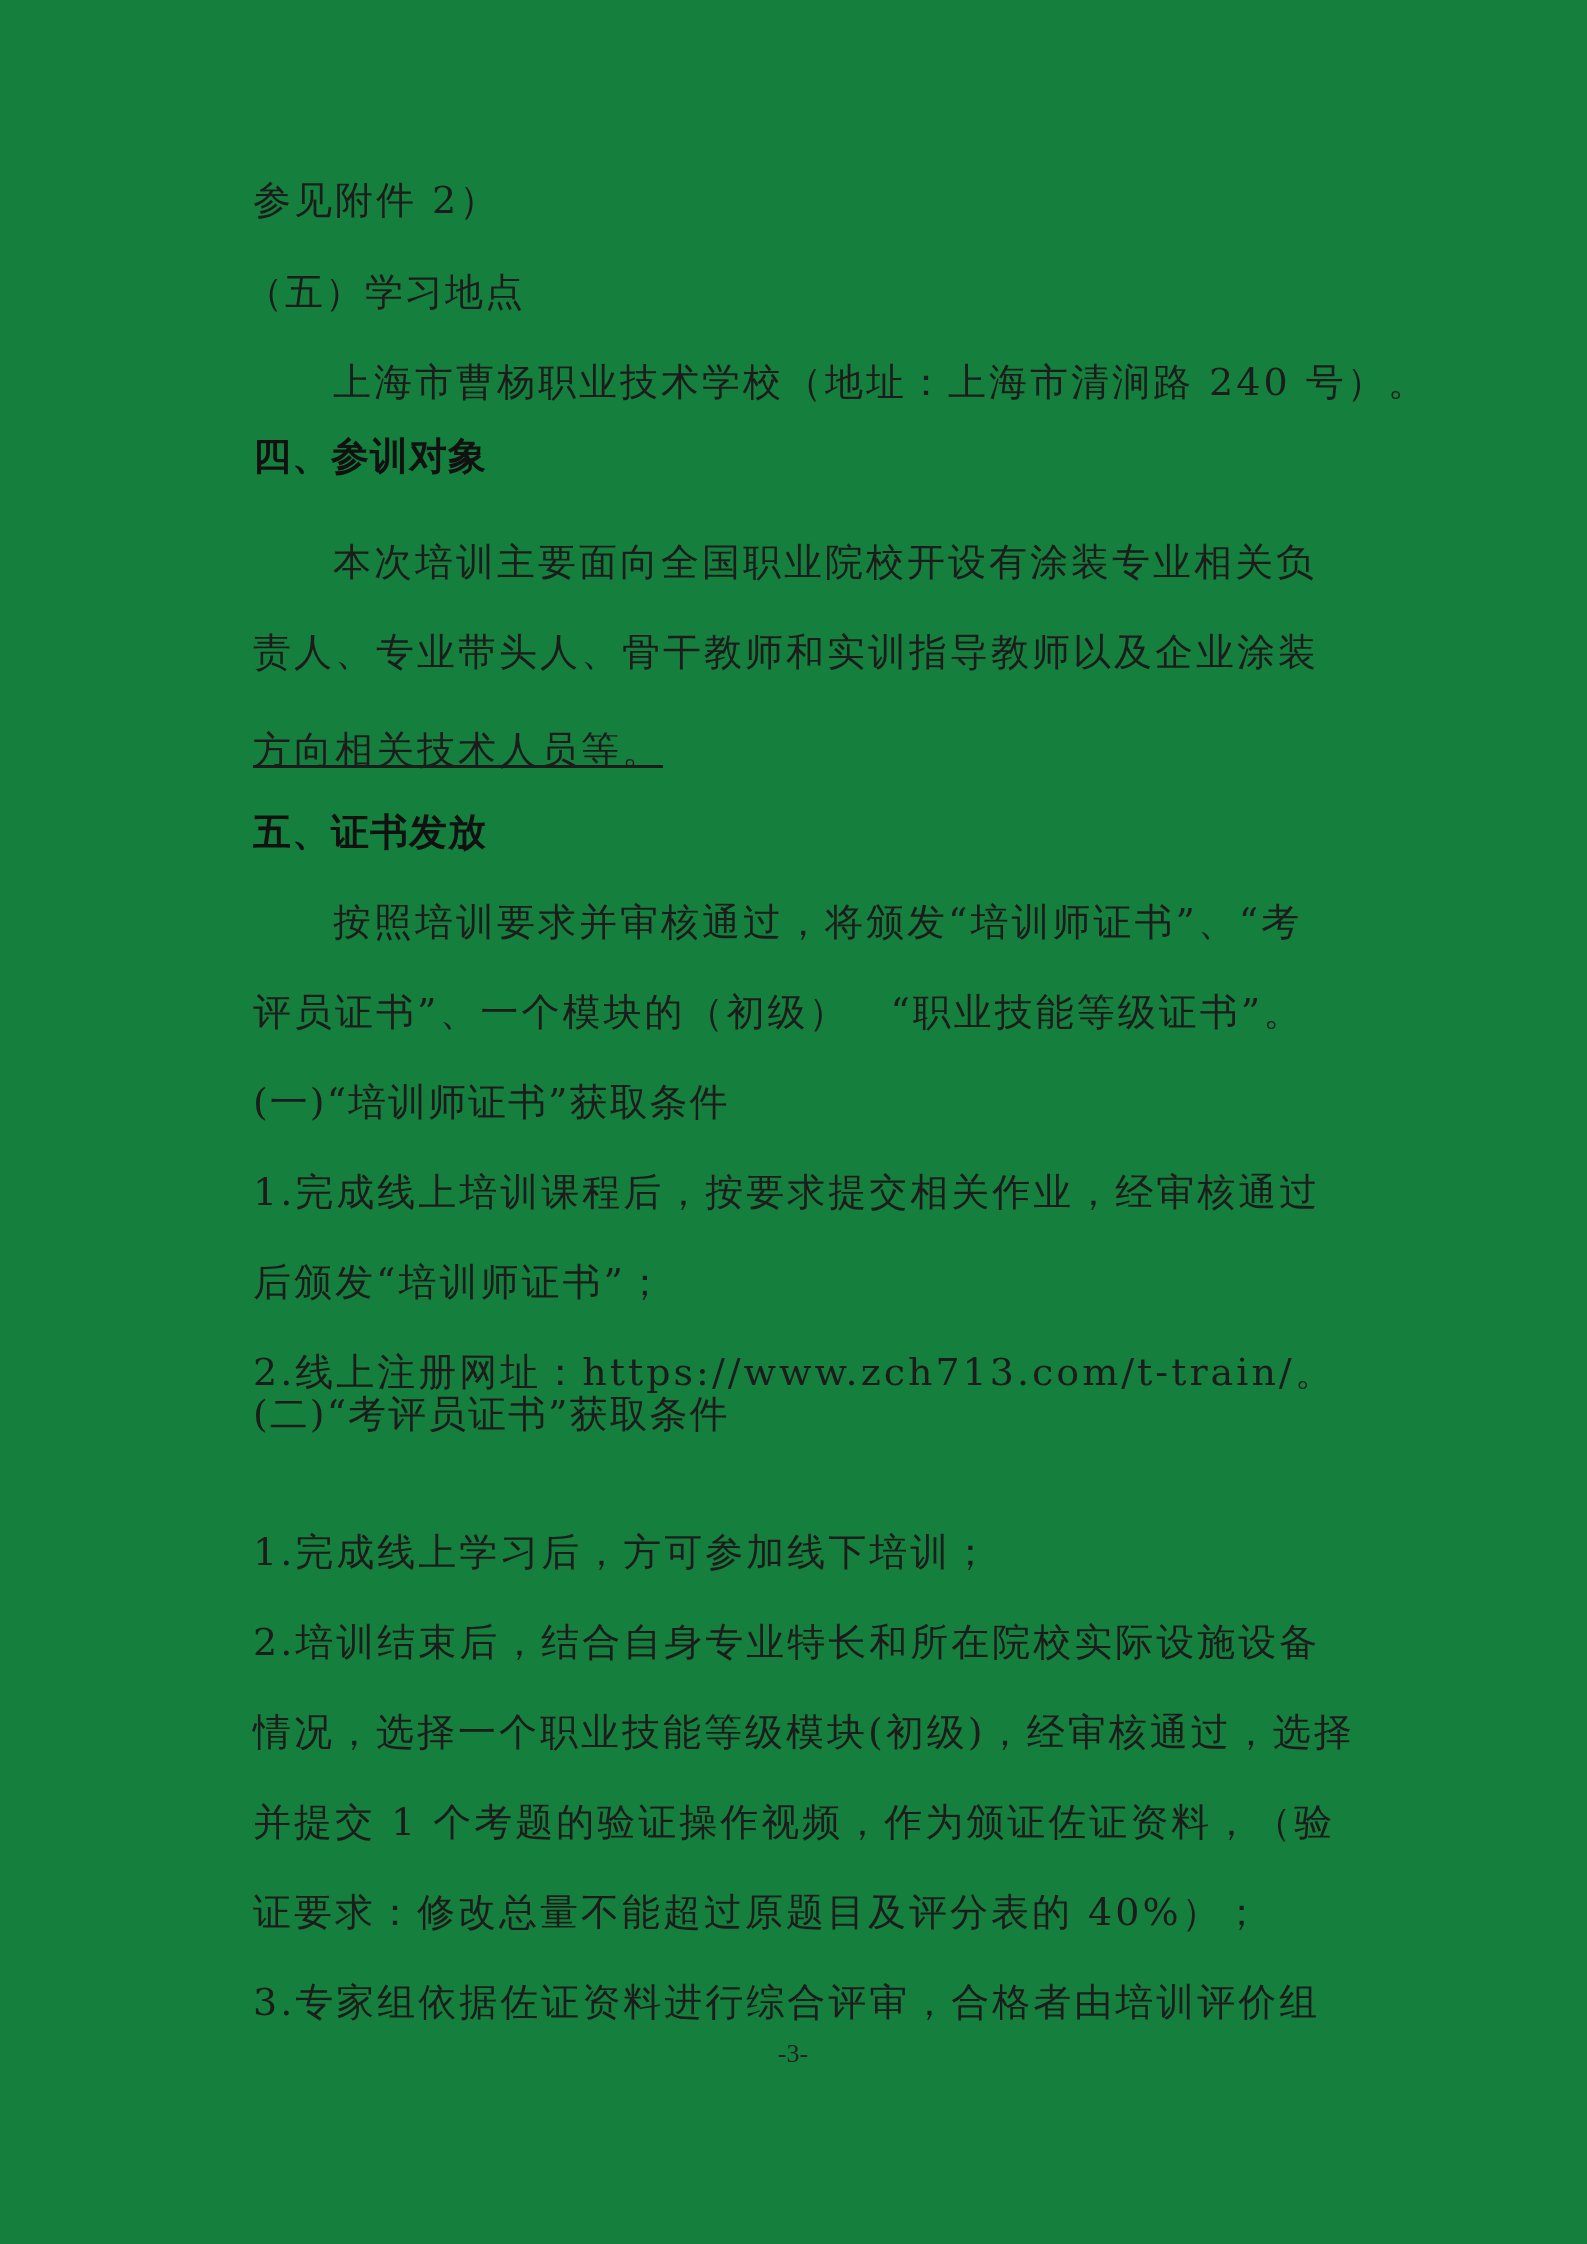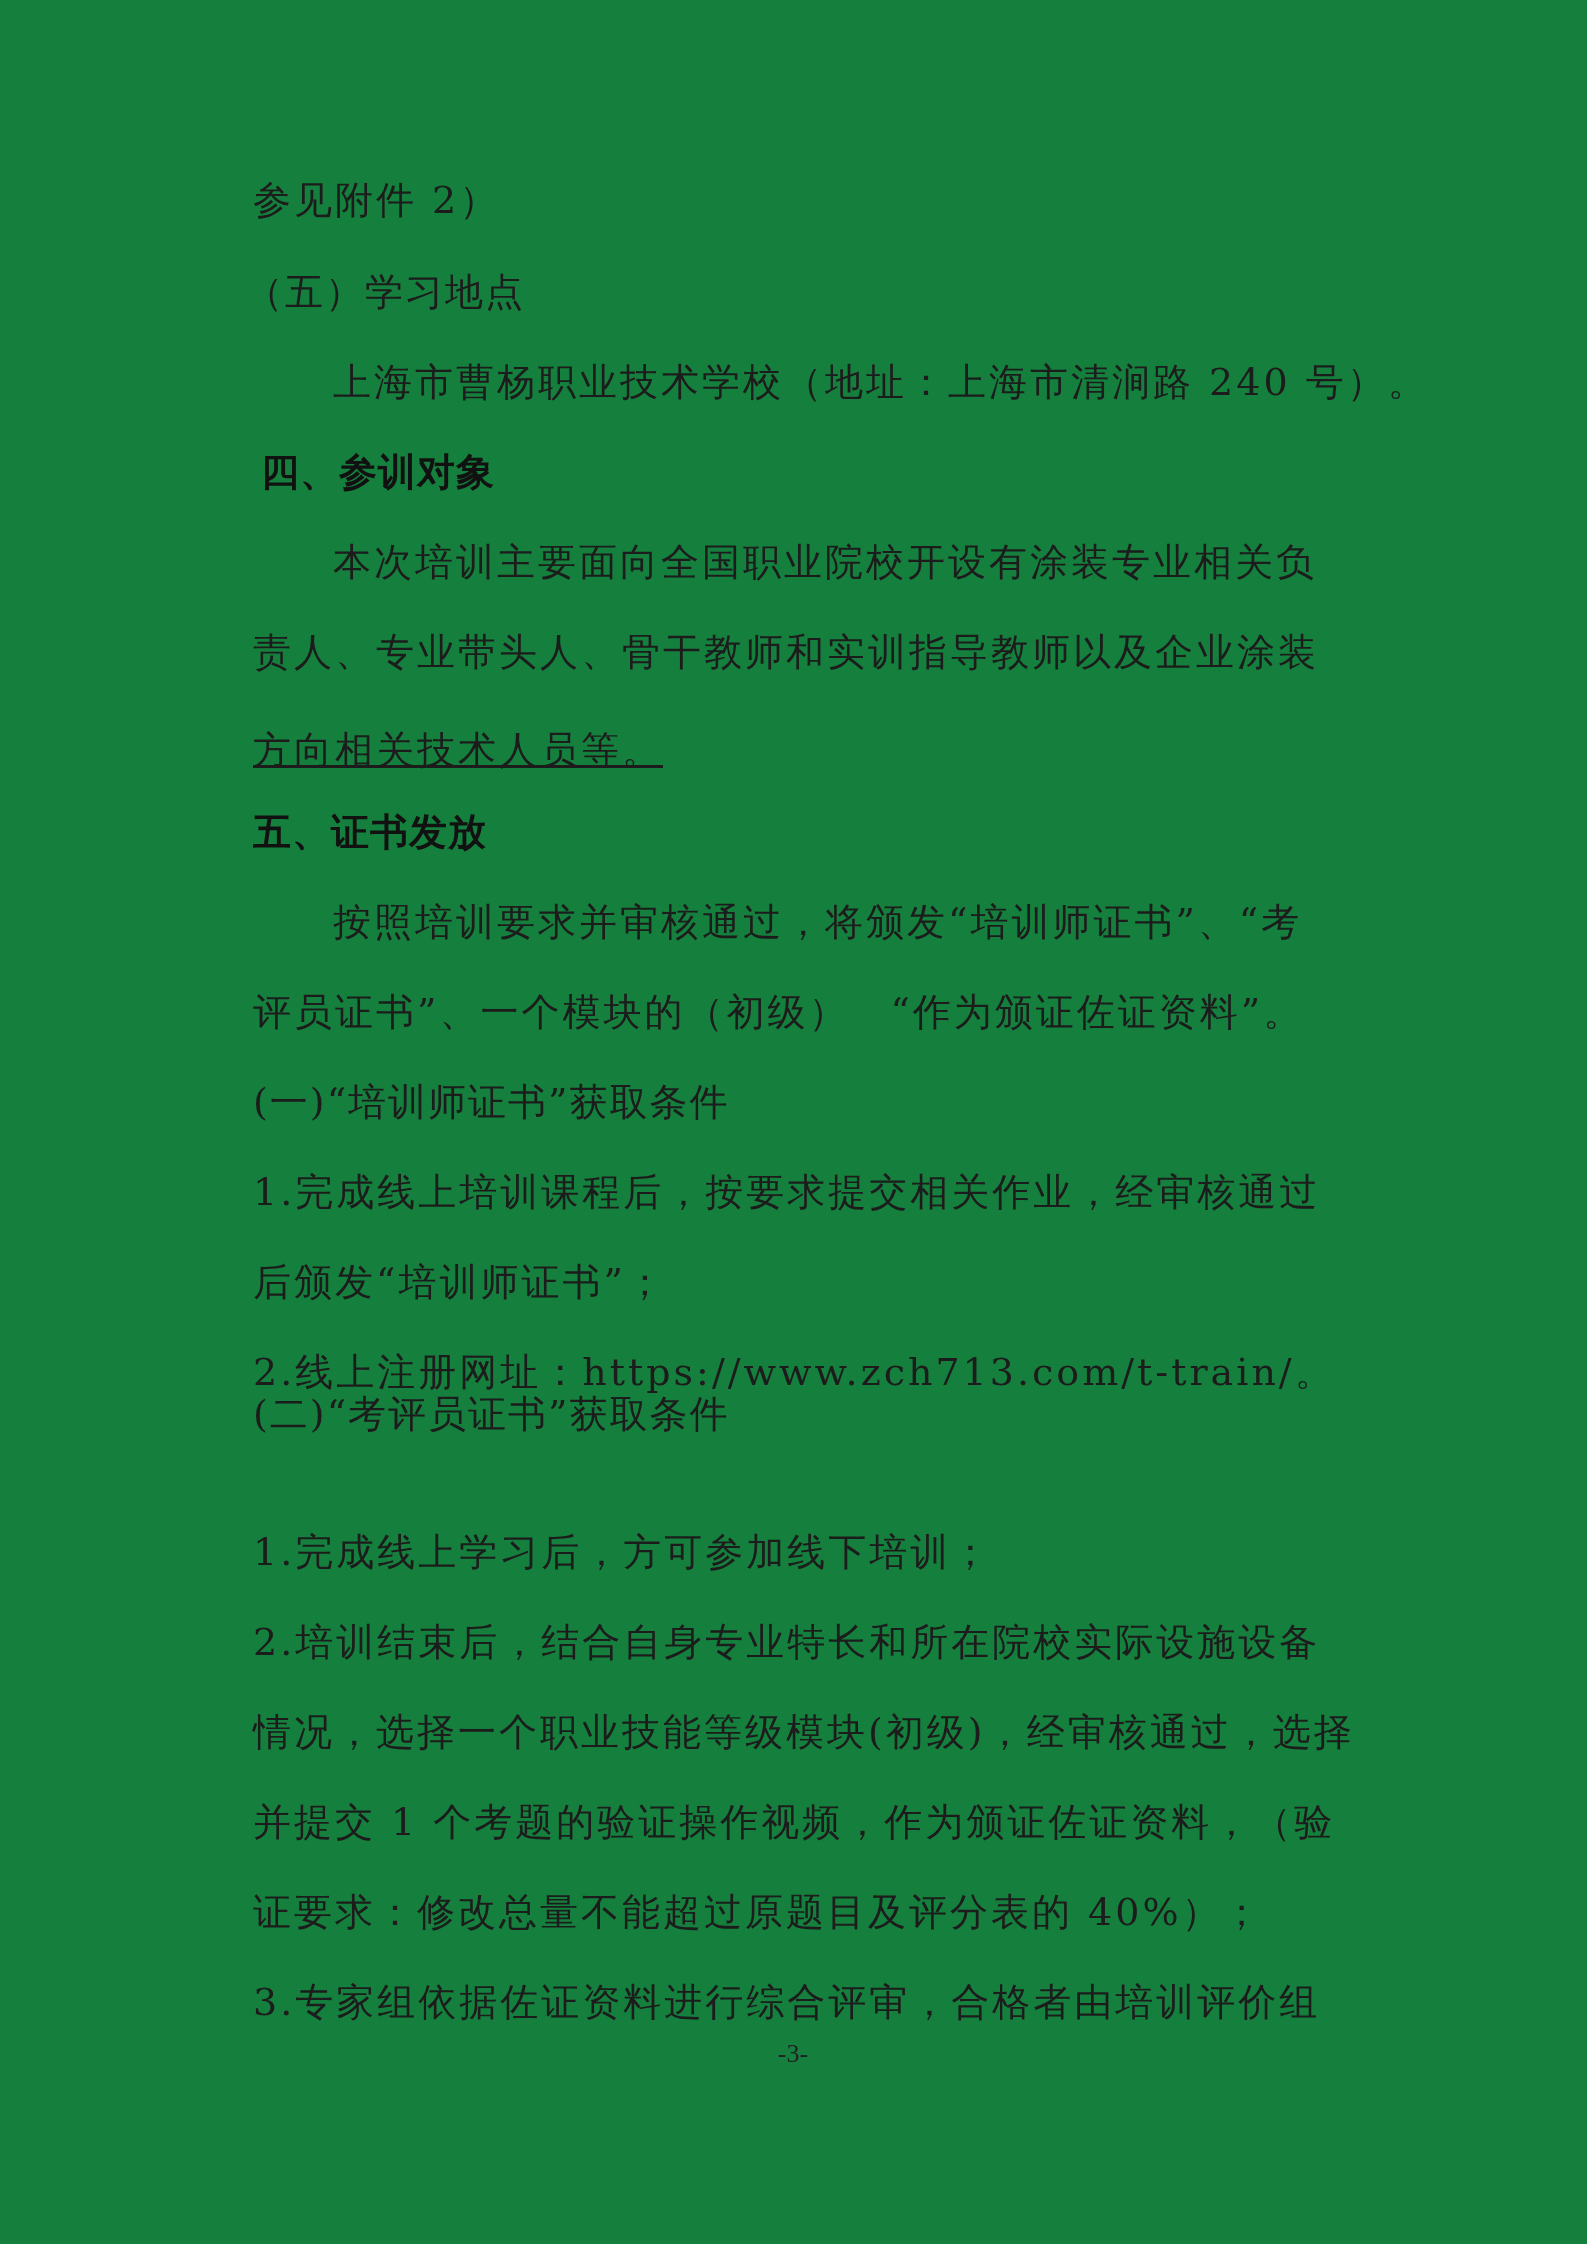--- a/index.html
+++ b/index.html
@@ -60,33 +60,33 @@
 <body>
 
 <div class="page">
 
   <div class="line" style="top:170px;">参见附件 2）</div>
 
   <div class="line subheading" style="top:262px; left:245px;">（五）学习地点</div>
 
   <div class="line indent" style="top:352px;text-align:center;">上海市曹杨职业技术学校（地址：上海市清涧路 240 号）。</div>
 
-  <div class="line heading" style="top:442px;margin-left:8px;">四、参训对象</div>
+  <div class="line heading" style="top:426px;">四、参训对象</div>
 
   <div class="line indent" style="top:532px;">本次培训主要面向全国职业院校开设有涂装专业相关负</div>
 
   <div class="line" style="top:622px;">责人、专业带头人、骨干教师和实训指导教师以及企业涂装</div>
 
   <div class="line" style="top:720px;text-decoration:underline;">方向相关技术人员等。</div>
 
   <div class="line heading" style="top:802px;">五、证书发放</div>
 
   <div class="line indent" style="top:892px;">按照培训要求并审核通过，将颁发“培训师证书”、“考</div>
 
-  <div class="line" style="top:982px;">评员证书”、一个模块的（初级）　“作为颁证佐证资料”。</div>
+  <div class="line" style="top:982px;">评员证书”、一个模块的（初级）　“职业技能等级证书”。</div>
 
   <div class="line subheading" style="top:1072px;">(一)“培训师证书”获取条件</div>
 
   <div class="line" style="top:1162px;">1.完成线上培训课程后，按要求提交相关作业，经审核通过</div>
 
   <div class="line" style="top:1252px;">后颁发“培训师证书”；</div>
 
   <div class="line" style="top:1342px;">2.线上注册网址：https://www.zch713.com/t-train/。</div>
 
   <div class="line subheading" style="top:1384px;">(二)“考评员证书”获取条件</div>

